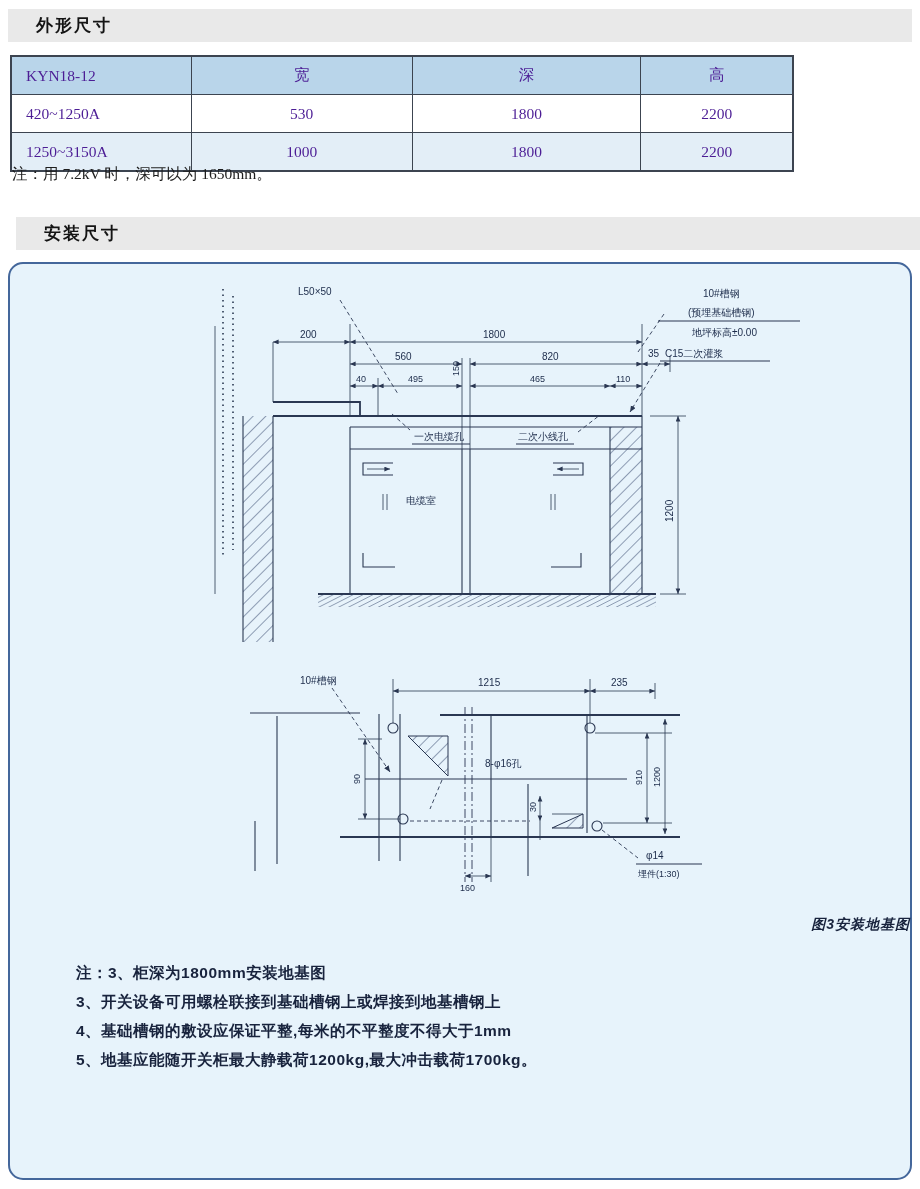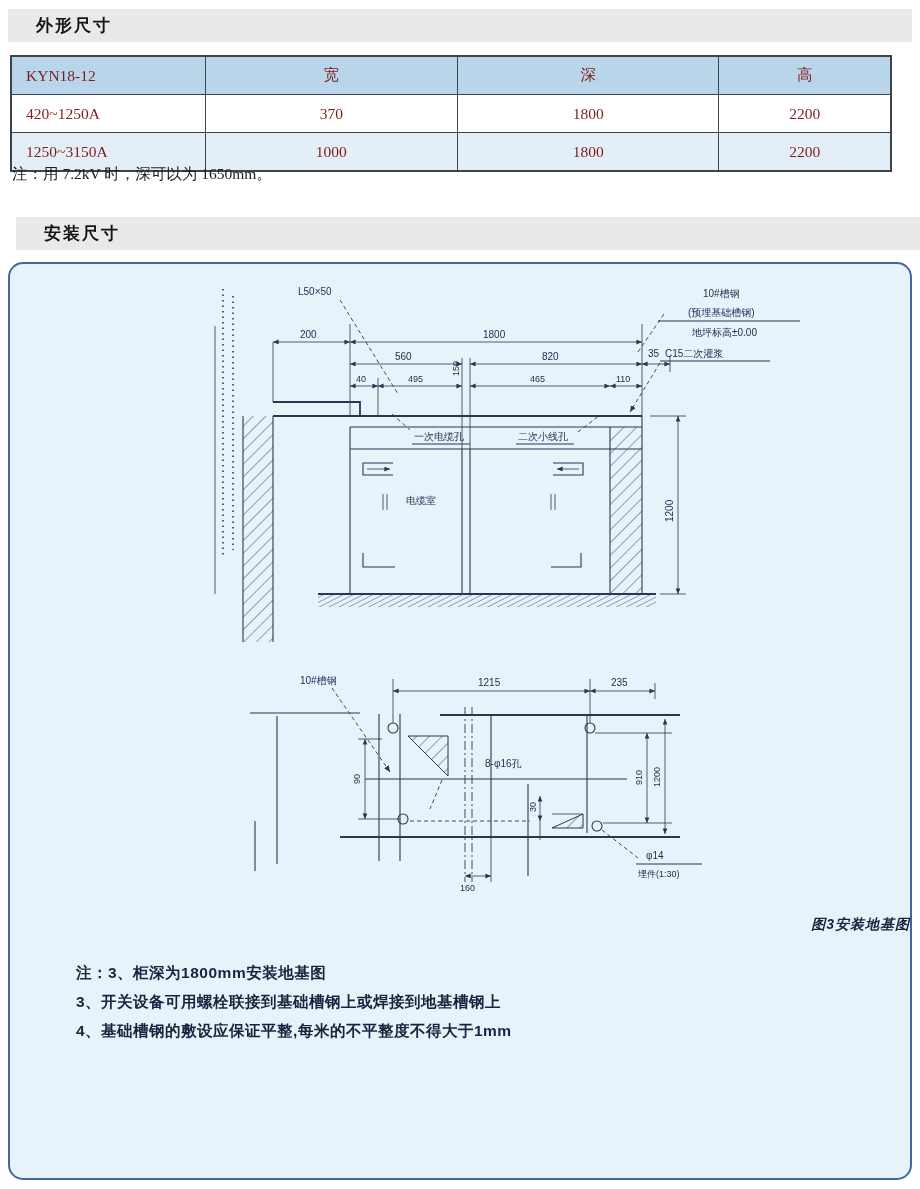--- a/index.html
+++ b/index.html
@@ -11,22 +11,22 @@
     position:absolute;left:8px;width:904px;height:33px;background:#e9e9e9;
     display:flex;align-items:center;
   }
   .section-bar .bar-title{
     margin-left:28px;font-size:17px;font-weight:bold;color:#141414;
     letter-spacing:2px;font-family:"Liberation Sans",sans-serif;text-align:center;
   }
   #bar-outline{top:9px;}
   #bar-install{top:217px;margin-left:8px;}
   table.dim-table{
-    position:absolute;left:10px;top:55px;width:882px;border-collapse:collapse;
-    font-family:"Liberation Serif",serif;font-size:15.5px;color:#7f1d1d;
+    position:absolute;left:10px;top:55px;width:784px;border-collapse:collapse;
+    font-family:"Liberation Serif",serif;font-size:15.5px;color:#4c1d95;
     border:2px solid #3c4450;
   }
   table.dim-table td{
     border:1.3px solid #3c4450;height:37px;text-align:center;padding:0;
   }
   table.dim-table td.c1{width:184px;text-align:left;padding-left:14px;}
   table.dim-table td.c2{width:263px;}
   table.dim-table td.c3{width:273px;}
   table.dim-table td.c4{width:178px;}
   tr.hdr td{background:#b9d5ea;}
@@ -70,21 +70,21 @@
 <table class="dim-table">
   <tbody>
       <tr class="hdr">
     <td class="c1">KYN18-12</td>
     <td class="c2">宽</td>
     <td class="c3">深</td>
     <td class="c4">高</td>
   </tr>
   <tr class="r1">
     <td class="c1">420~1250A</td>
-    <td class="c2">370</td>
+    <td class="c2">530</td>
     <td class="c3">1800</td>
     <td class="c4">2200</td>
   </tr>
   <tr class="r2">
     <td class="c1">1250~3150A</td>
     <td class="c2">1000</td>
     <td class="c3">1800</td>
     <td class="c4">2200</td>
   </tr>
 </tbody>
@@ -284,14 +284,15 @@
       </g>
     </g>
   </svg>
 
   <div class="fig-caption">图3安装地基图</div>
 
   <div class="fig-notes">
     <div>注：3、柜深为1800mm安装地基图</div>
     <div>3、开关设备可用螺栓联接到基础槽钢上或焊接到地基槽钢上</div>
     <div>4、基础槽钢的敷设应保证平整,每米的不平整度不得大于1mm</div>
+    <div>5、地基应能随开关柜最大静载荷1200kg,最大冲击载荷1700kg。</div>
   </div>
 </div>
 
 </body></html>

